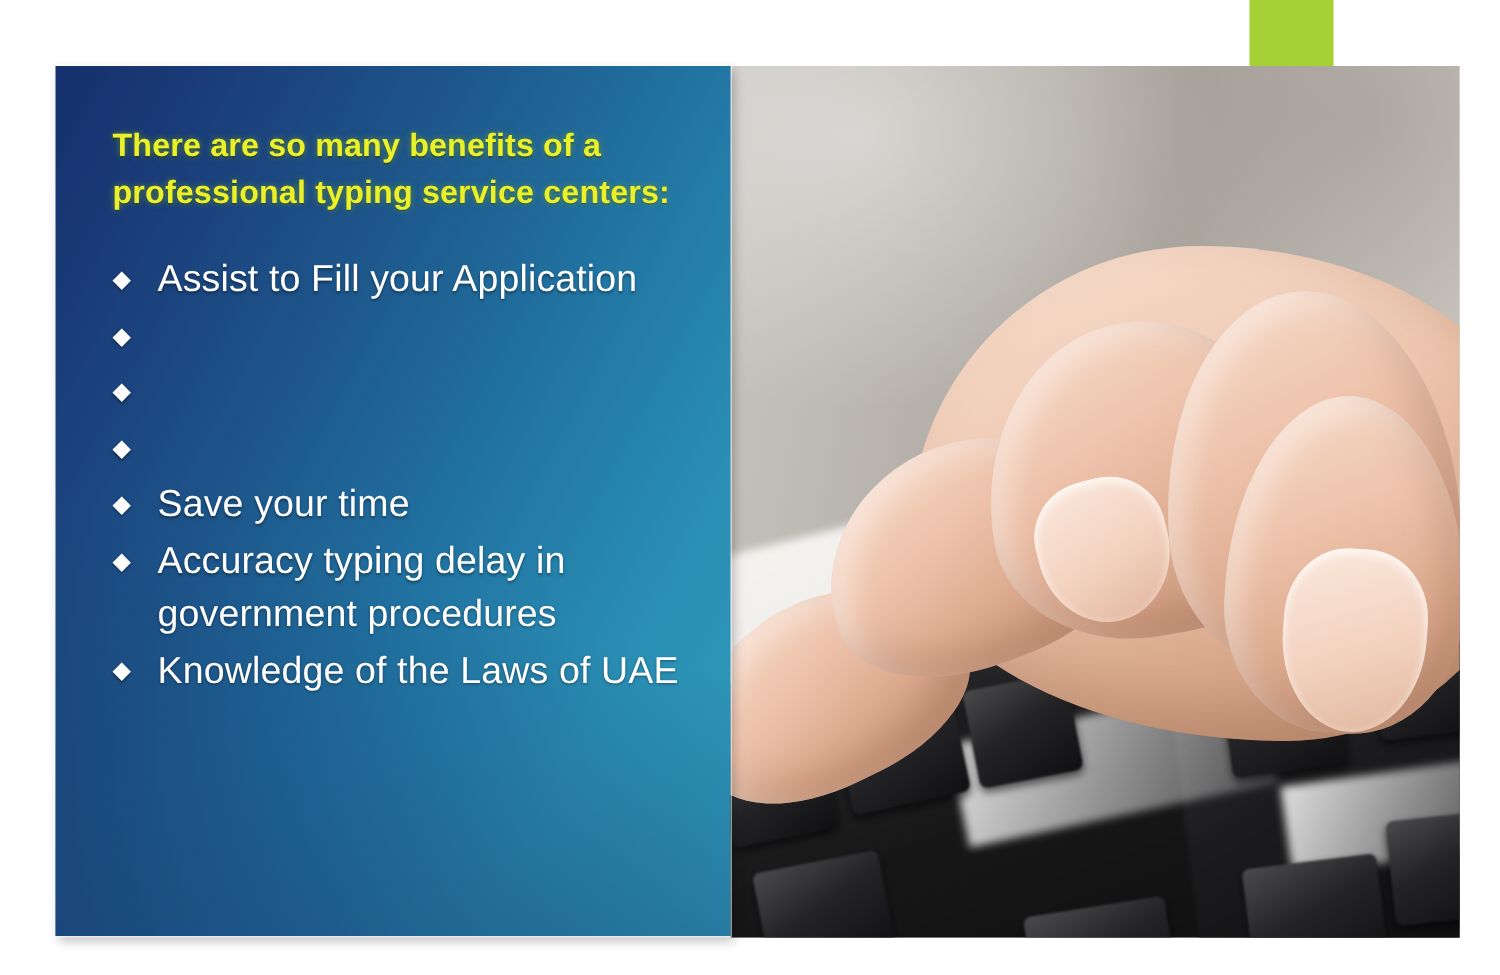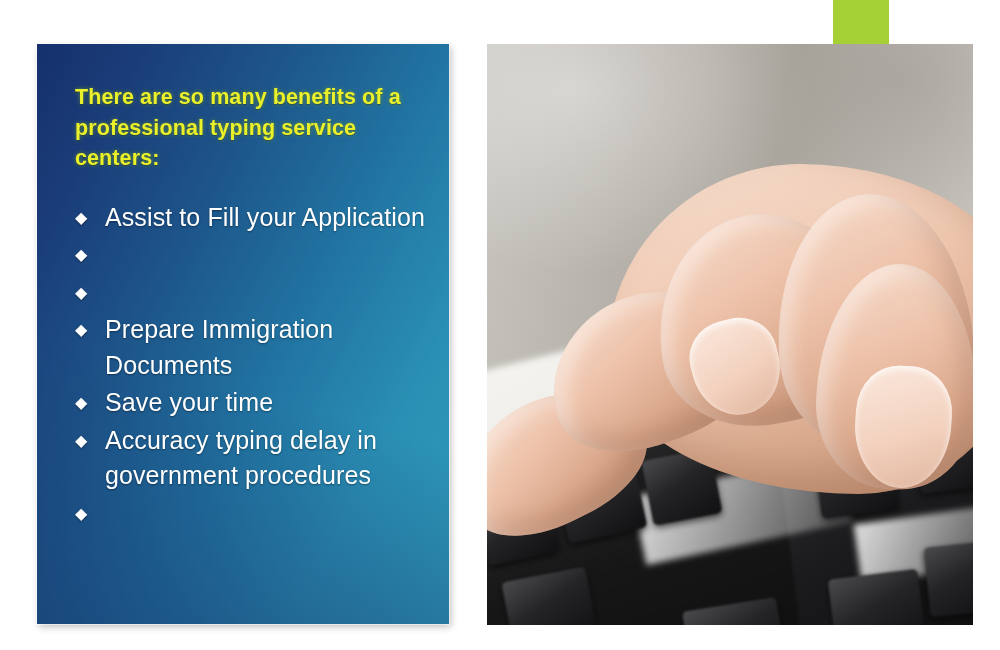--- a/index.html
+++ b/index.html
@@ -120,21 +120,21 @@
     border-radius: 46% 54% 40% 60% / 58% 46% 54% 42%;
     background: linear-gradient(160deg, #f7e0d1 0%, #eec6ae 42%, #d9a98c 74%, #bb8a6e 100%);
     box-shadow: inset -18px -20px 40px rgba(150,100,75,0.35);
   }
 
   
   #blue-panel {
     position: absolute;
     left: 37px;
     top: 44px;
-    width: 412px;
+    width: 450px;
     height: 580px;
     background:
       linear-gradient(118deg,
         #15306d 0%,
         #1a3c78 14%,
         #1d5489 34%,
         #2174a2 57%,
         #2a8fb4 78%,
         #2f9cbb 100%);
     box-shadow: 0 0 0 1px rgba(255,255,255,0.55), 2px 3px 7px rgba(0,0,0,0.25);
@@ -243,31 +243,31 @@
           <span class="bullet-text">Assist to Fill your Application</span>
         </li>
         <li class="bullet-item">
           <span class="bullet-mark">◆</span>
         </li>
         <li class="bullet-item">
           <span class="bullet-mark">◆</span>
         </li>
         <li class="bullet-item">
           <span class="bullet-mark">◆</span>
-          <span class="bullet-text">Prepare Immigration Documents</span>
         </li>
         <li class="bullet-item">
           <span class="bullet-mark">◆</span>
           <span class="bullet-text">Save your time</span>
         </li>
         <li class="bullet-item">
           <span class="bullet-mark">◆</span>
           <span class="bullet-text">Accuracy typing delay in government procedures</span>
         </li>
         <li class="bullet-item">
           <span class="bullet-mark">◆</span>
+          <span class="bullet-text">Knowledge of the Laws of UAE</span>
         </li>
       </ul>
 
     </div>
   </div>
 
 </div>
 
 </body></html>

